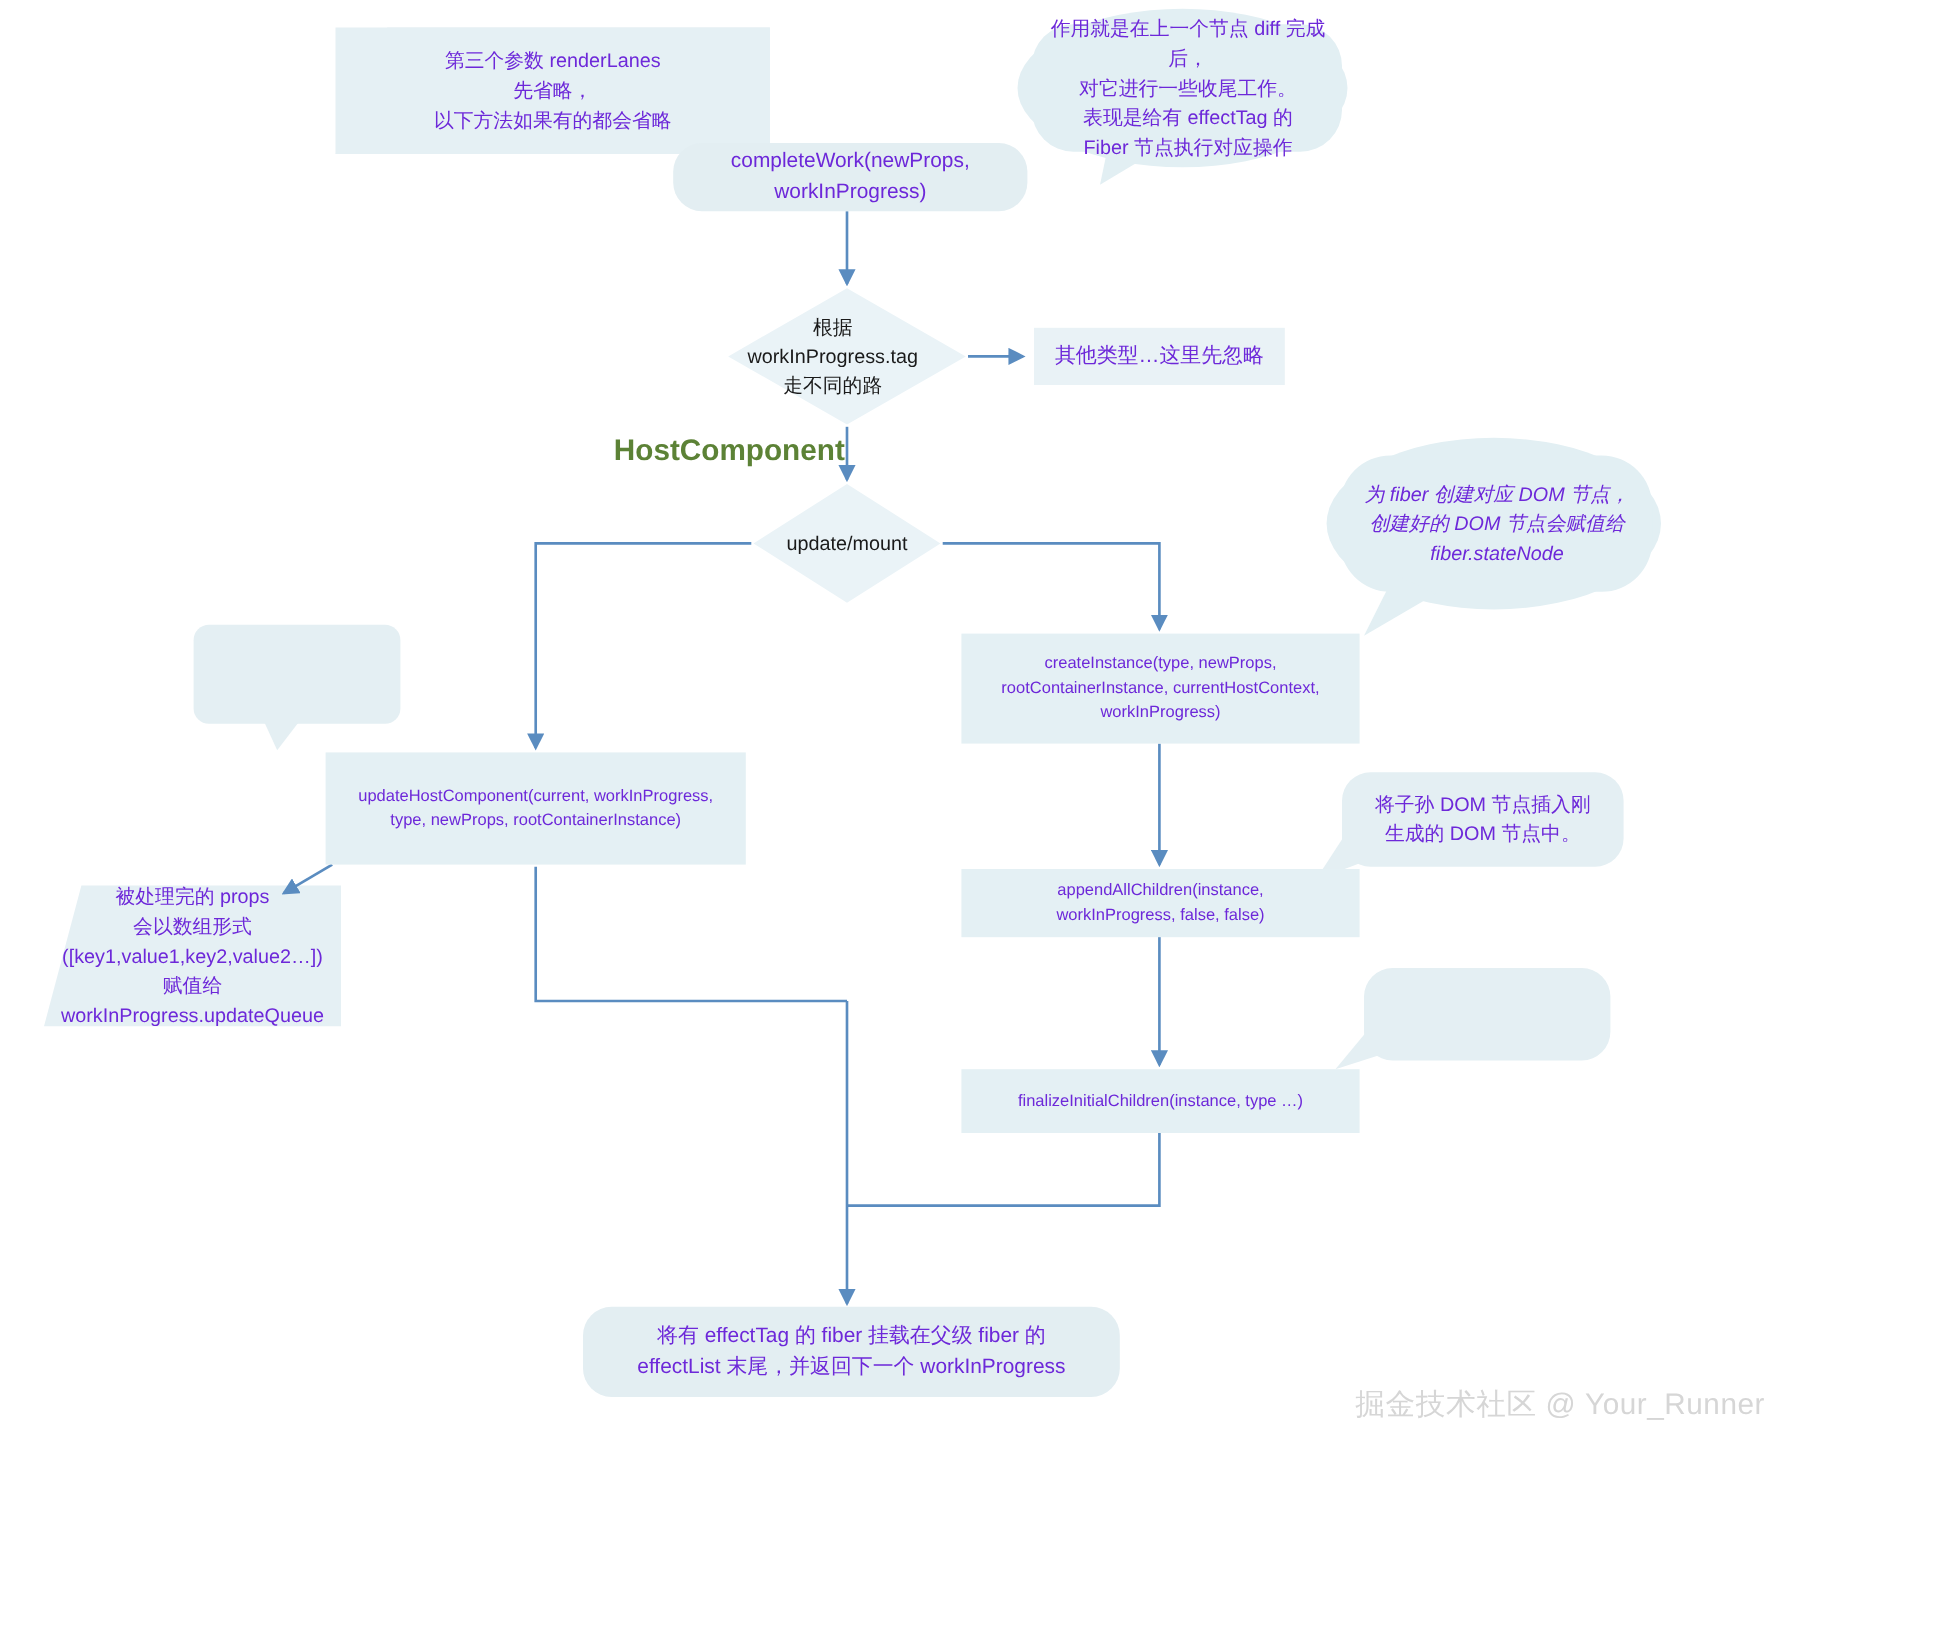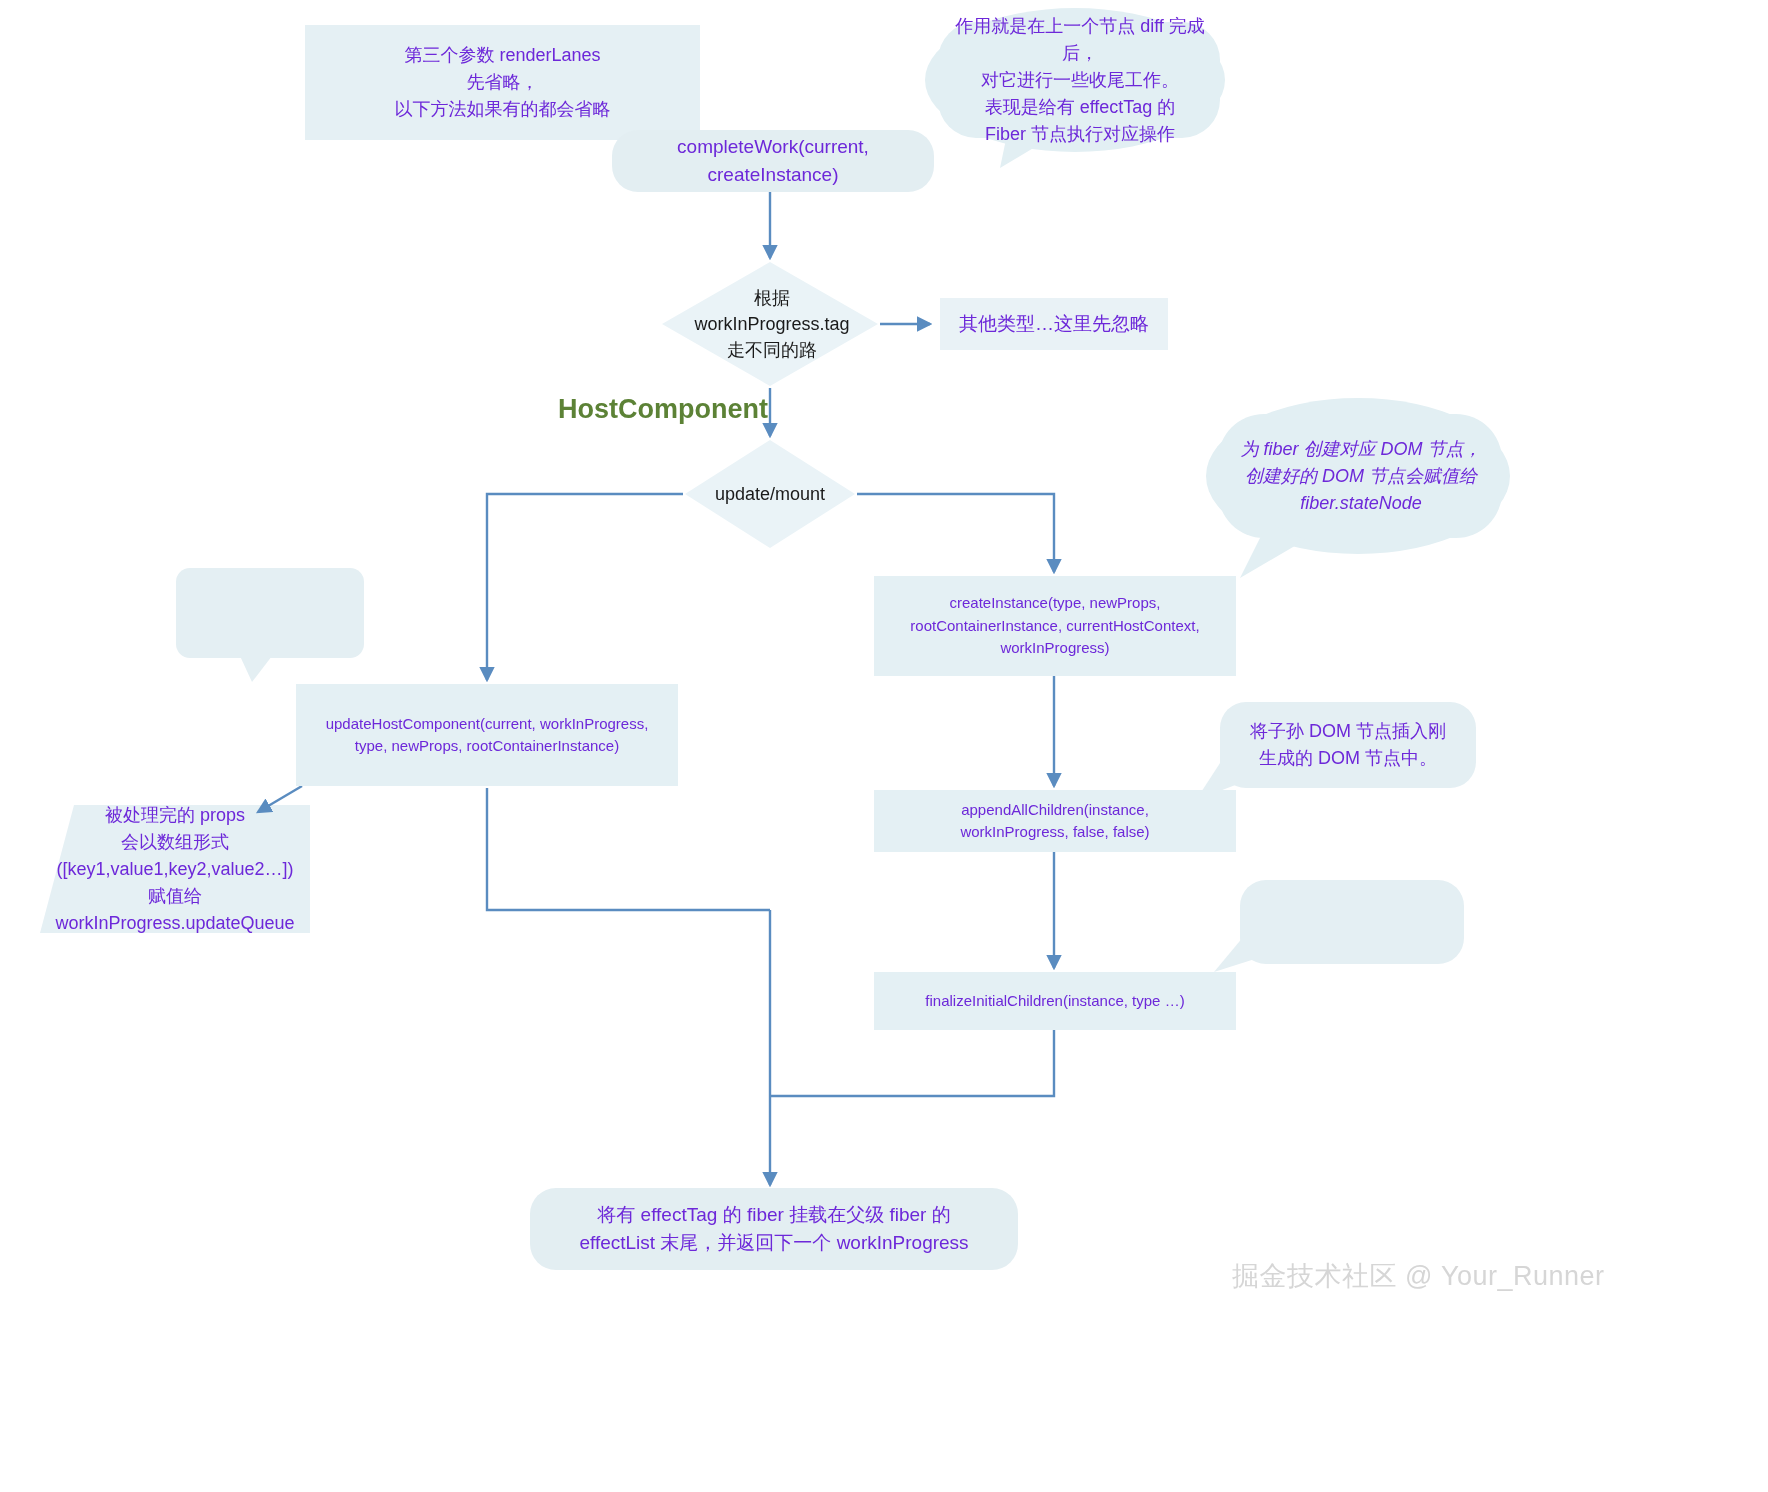--- a/index.html
+++ b/index.html
@@ -169,24 +169,24 @@
   </div>
 
   <div class="node" style="left:938px; top:22px; width:284px; height:116px; font-size:18px;">
     <span>作用就是在上一个节点 diff 完成后，
 对它进行一些收尾工作。
 表现是给有 effectTag 的
 Fiber 节点执行对应操作</span>
   </div>
 
   <div class="node n-round" style="left:612px; top:130px; width:322px; height:62px;">
-    <span>completeWork(current, createInstance)</span>
-  </div>
-
-  <div class="diamond-label" style="left:657px; top:286px; width:230px; height:76px;">
+    <span>completeWork(newProps, workInProgress)</span>
+  </div>
+
+  <div class="diamond-label" style="left:642px; top:286px; width:230px; height:76px;">
     <span>根据
 workInProgress.tag
 走不同的路</span>
   </div>
 
   <div class="node n-rect-light" style="left:940px; top:298px; width:228px; height:52px;">
     <span>其他类型…这里先忽略</span>
   </div>
 
   <div id="hostcomponent-label" style="left:558px; top:394px;">

